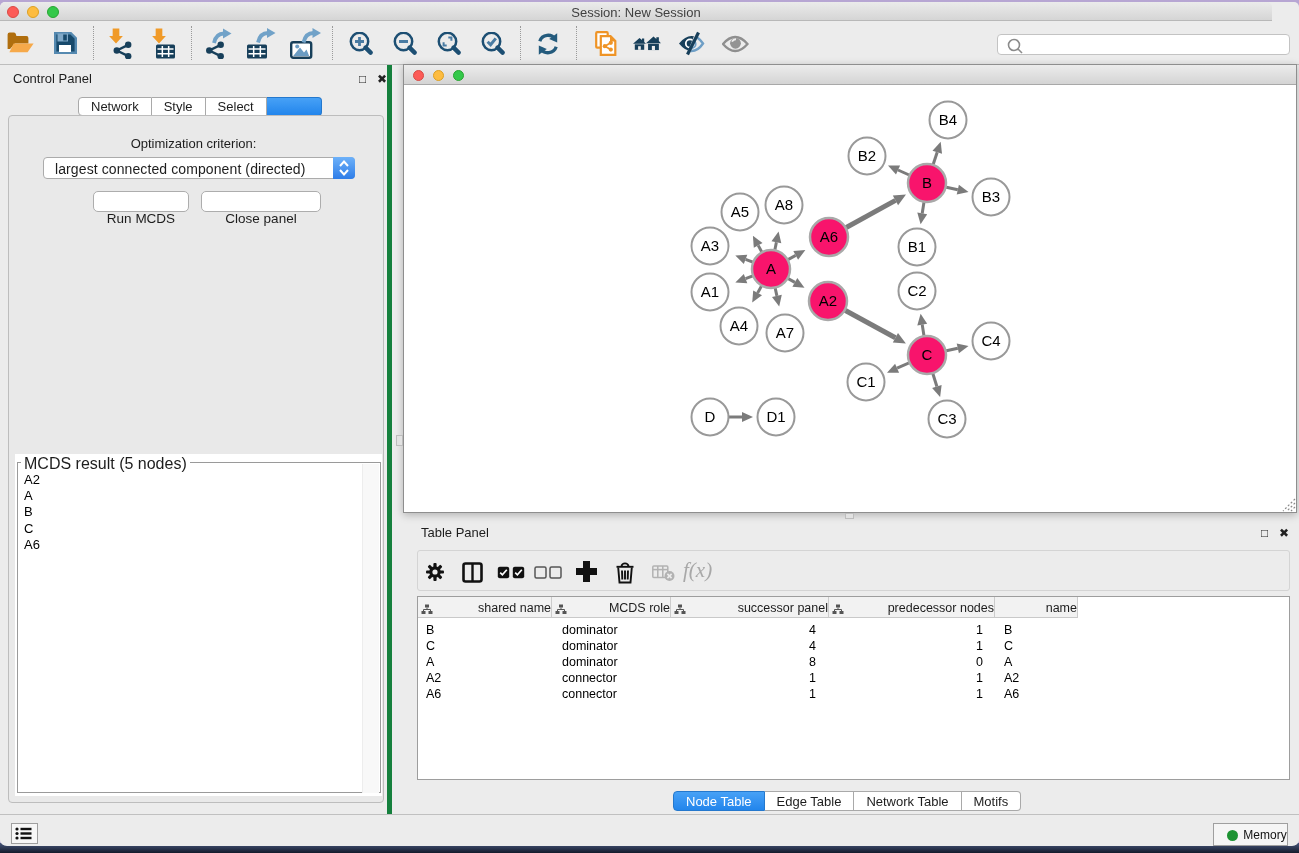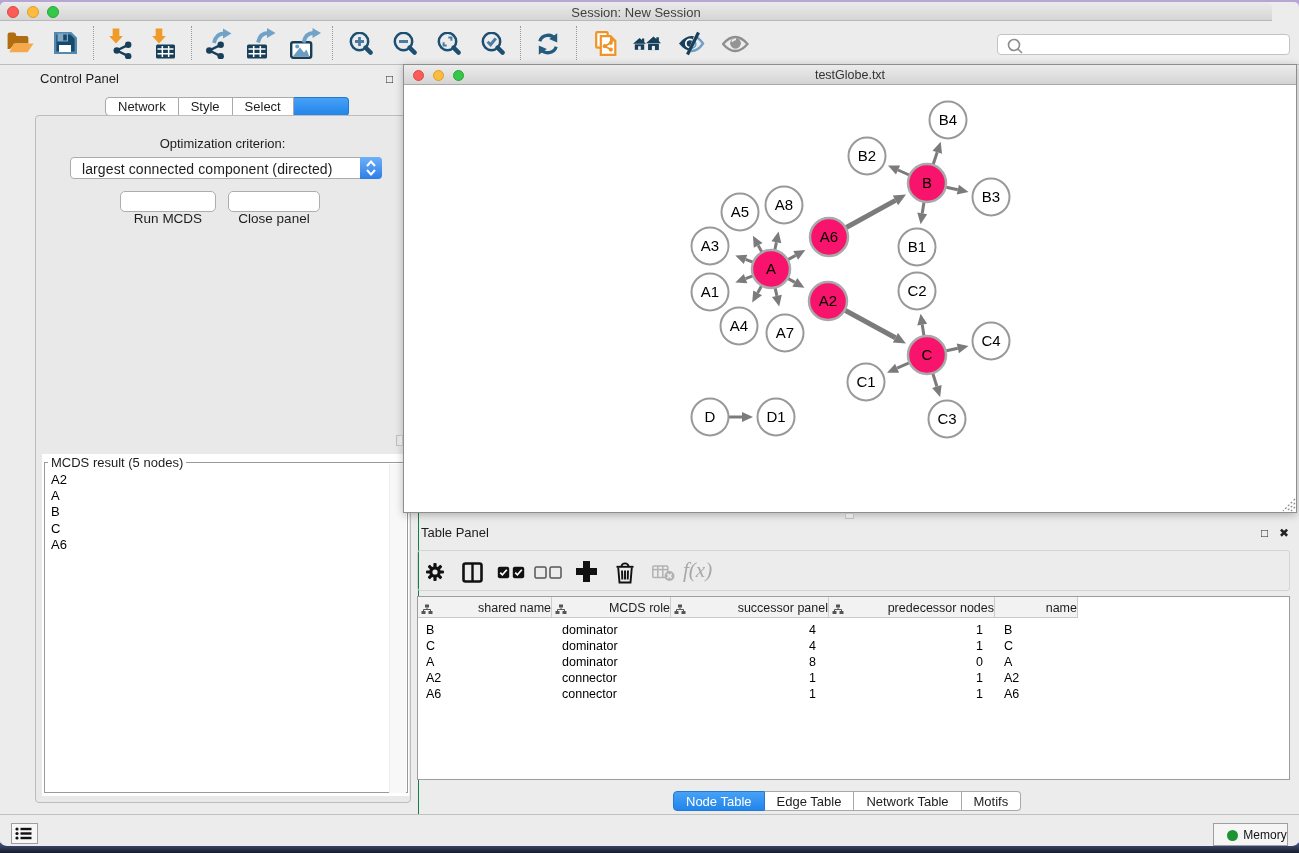--- a/index.html
+++ b/index.html
@@ -23,21 +23,21 @@
 .tl.g { left:47px; background:#34c84a; border:1px solid #28a532; }
 
 #toolbar { position:absolute; left:0; top:19px; width:1299px; height:44px;
   background:#ececec; border-bottom:1px solid #bdbdbd; }
 .sep { position:absolute; top:5px; height:34px; width:0;
   border-left:1px dotted #9a9a9a; }
 #search { position:absolute; left:997px; top:13px; width:293px; height:21px;
   background:#fff; border:1px solid #c3c3c3; border-radius:4px; }
 
 #cpanel { position:absolute; left:0; top:63px; width:392px; height:749px;
-  border-right:1px solid #15803d;margin-left:27px; }
+  border-right:5px solid #15803d; }
 #cpanel .hdr { position:absolute; left:13px; top:6px; font-size:13px; color:#1d1d1d; }
 .winbtns { position:absolute; top:7px; font-size:12px; color:#222; }
 .tabs { position:absolute; top:32px; left:78px; height:19px; display:flex; }
 .tab { height:19px; font-size:13px; color:#1d1d1d; background:#fff;
   border:1px solid #a9a9a9; border-left:none; padding:1px 12px 0; text-align:center; }
 .tab:first-child { border-left:1px solid #a9a9a9; border-radius:4px 0 0 4px; }
 .tab.sel { background:linear-gradient(#47a1f6,#2285ec); color:#fff; border-color:#2478cd; border-radius:0 4px 4px 0; padding:15px 8px 0; }
 #cpinner { position:absolute; left:8px; top:50px; width:376px; height:688px;
   background:#e9e9e9; border:1px solid #bdbdbd; border-radius:4px; }
 #optlabel { position:absolute; left:0; width:100%; top:71px; text-align:center;
@@ -48,21 +48,21 @@
 #combo .step { position:absolute; right:-1px; top:-1px; width:22px; height:22px;
   background:linear-gradient(#6db1f9,#2e7de8); border-radius:0 4px 4px 0;
   color:#fff; }
 .btn { position:absolute; height:21px; background:#fff; border:1px solid #adadad;
   border-radius:5px; font-size:13.5px; color:#1d1d1d; text-align:center; padding-top:19px; }
 #resultbg { position:absolute; left:15px; top:389px; width:367px; height:342px;
   background:#fff; }
 #fieldset { position:absolute; left:2px; top:8px; width:364px; height:331px;
   border:1px solid #9a9a9a; }
 #fieldset .legend { position:absolute; left:3px; top:-8px; background:#fff;
-  padding:0 3px; font-size:13px; color:#1d1d1d; }
+  padding:0 3px; font-size:16px; color:#1d1d1d; }
 #listbox { position:absolute; left:1px; top:9px; width:340px;
   font-size:13px; color:#000; padding:0 0 0 5px; line-height:16.2px; }
 #listscroll { position:absolute; right:1px; top:1px; width:17px; height:329px;
   background:#f8f8f8; border-left:1px solid #ededed; }
 
 #netwin { position:absolute; left:403px; top:62px; width:894px; height:449px;
   background:#fff; border:1px solid #8e8e8e; box-shadow:0 2px 8px rgba(0,0,0,.25); }
 #nettitle { position:absolute; left:0; top:0; width:100%; height:20px;
   background:linear-gradient(#ececec,#d4d4d4); border-bottom:1px solid #a8a8a8; }
 #nettitle .title { position:absolute; left:0; right:0; top:3px; text-align:center;
@@ -263,36 +263,35 @@
     <div id="cpinner"></div>
     <div id="optlabel">Optimization criterion:</div>
     <div id="combo">
       <div class="txt">largest connected component (directed)</div>
       <div class="step"><svg width="22" height="22" viewBox="0 0 22 22">
             <path d="M7 9 L11 4.5 L15 9" stroke="#fff" stroke-width="2" fill="none"></path>
             <path d="M7 13 L11 17.5 L15 13" stroke="#fff" stroke-width="2" fill="none"></path>
           </svg></div>
     </div>
     <div class="btn" style="left:93px; top:126px; width:96px;">Run MCDS</div>
-    <div class="btn" style="left:201px; top:126px; width:92px;">Close panel</div>
+    <div class="btn" style="left:201px; top:126px; width:120px;">Close panel</div>
     <div id="resultbg">
       <div id="fieldset">
         <div class="legend">MCDS result (5 nodes)</div>
         <div id="listbox">A2<br>A<br>B<br>C<br>A6</div>
         <div id="listscroll"></div>
       </div>
     </div>
   </div>
 
   <div id="netwin">
     <div id="nettitle">
       <div class="tl2" style="left:9px;  background:#fc5b57; border:1px solid #d94a44;"></div>
       <div class="tl2" style="left:29px; background:#fdbc40; border:1px solid #dda022;"></div>
       <div class="tl2" style="left:49px; background:#34c84a; border:1px solid #28a532;"></div>
-      <div class="title">testGlobe.txt</div>
     </div>
     <div id="graph">
         <svg width="892" height="420" style="position:absolute;left:0;top:20px">
 <line x1="367" y1="184" x2="341.6" y2="193.6" stroke="#7b7b7b" stroke-width="3"></line>
 <polygon points="331.3,197.5 339.8,188.9 343.3,198.3" fill="#7b7b7b"></polygon>
 <line x1="367" y1="184" x2="341.6" y2="174.4" stroke="#7b7b7b" stroke-width="3"></line>
 <polygon points="331.3,170.5 343.3,169.7 339.8,179.1" fill="#7b7b7b"></polygon>
 <line x1="367" y1="184" x2="353.6" y2="207.9" stroke="#7b7b7b" stroke-width="3"></line>
 <polygon points="348.2,217.5 349.2,205.4 358.0,210.3" fill="#7b7b7b"></polygon>
 <line x1="367" y1="184" x2="354.2" y2="160.4" stroke="#7b7b7b" stroke-width="3"></line>

